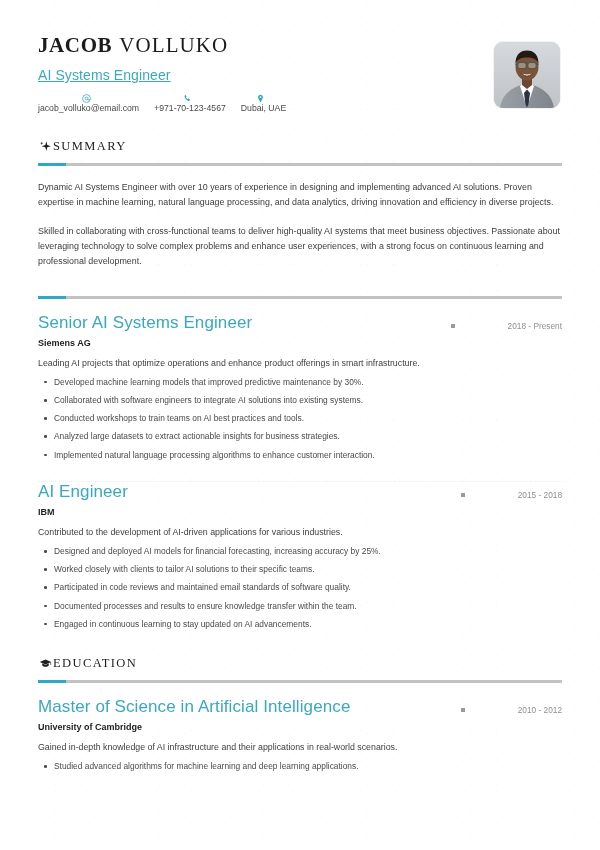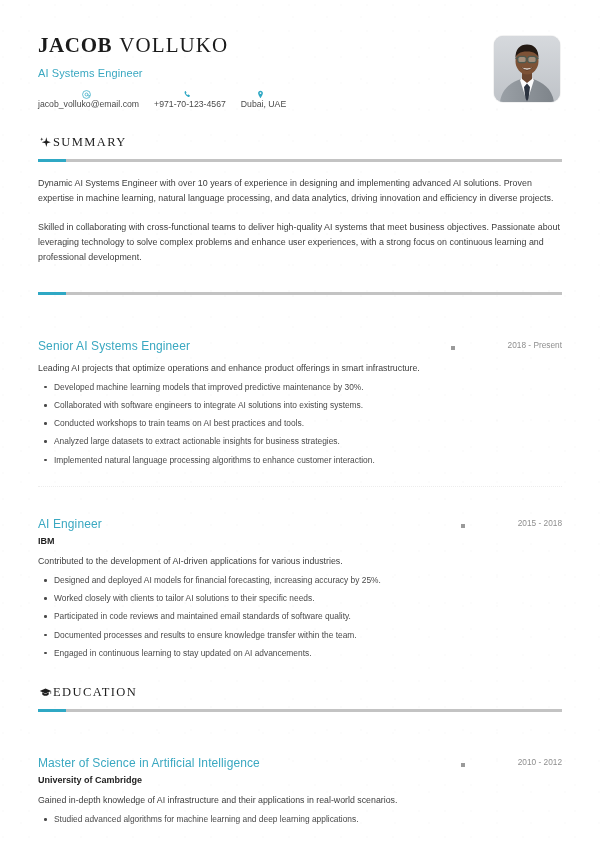--- a/index.html
+++ b/index.html
@@ -22,41 +22,42 @@
     background:
       radial-gradient(circle at 12% 18%, rgba(0,0,0,0.012) 0 1px, transparent 1.2px),
       radial-gradient(circle at 62% 55%, rgba(0,0,0,0.010) 0 1px, transparent 1.2px);
     background-size: 26px 26px, 34px 31px;
   }
 
   
   .header {
     display: flex;
     justify-content: space-between;
-    align-items: flex-start;
+    align-items: center;
     padding-top: 33px;
   }
   .header-left { flex: 1; min-width: 0; }
 
   .name {
     font-family: "Liberation Serif", serif;
     font-size: 21px;
     letter-spacing: 0.6px;
     color: #1b1b1b;
     line-height: 1.15;
     white-space: nowrap;
   }
   .name .first { font-weight: 700; }
   .name .last { font-weight: 400; margin-left: 7px; letter-spacing: 1.1px; }
 
   .job-title {
     color: #3aa8c1;
-    font-size: 11px;
+    font-size: 14px;
     margin-top: 10px;
     letter-spacing: 0.1px;
+    text-decoration: underline;
   }
 
   .contact-row {
     display: flex;
     align-items: center;
     margin-top: 11px;
     font-size: 8.7px;
     color: #4a4a4a;
     flex-wrap: nowrap;
   }
@@ -123,27 +124,26 @@
     border-top: 1px dotted #ededed;
     margin: 20px 0 0 0;
   }
   .entry-top {
     display: flex;
     justify-content: space-between;
     align-items: baseline;
   }
   .entry-role {
     color: #3aa8c1;
-    font-size: 12px;
+    font-size: 17px;
     letter-spacing: 0.1px;
-    margin-top: 30px;
   }
   .entry-date {
     display: flex;
-    align-items: flex-end;
+    align-items: center;
     font-size: 8.3px;
     color: #8e8e8e;
     white-space: nowrap;
     margin-left: 12px;
     gap: 48px;
   }
   .date-sq {
     width: 4px; height: 4px;
     background: #9a9a9a;
     margin-right: 5px;
@@ -287,20 +287,21 @@
     <div class="section-body">
 
       <div class="entry">
         <div class="entry-top">
           <div class="entry-role">Senior AI Systems Engineer</div>
           <div class="entry-date">
             <span class="date-sq"></span>
             <span>2018 - Present</span>
           </div>
         </div>
+        <div class="entry-org">Siemens AG</div>
         <div class="entry-desc">Leading AI projects that optimize operations and enhance product offerings in smart infrastructure.</div>
         <ul class="bullets">
           <li>Developed machine learning models that improved predictive maintenance by 30%.</li>
           <li>Collaborated with software engineers to integrate AI solutions into existing systems.</li>
           <li>Conducted workshops to train teams on AI best practices and tools.</li>
           <li>Analyzed large datasets to extract actionable insights for business strategies.</li>
           <li>Implemented natural language processing algorithms to enhance customer interaction.</li>
         </ul>
       </div>
 
@@ -311,21 +312,21 @@
           <div class="entry-role">AI Engineer</div>
           <div class="entry-date">
             <span class="date-sq"></span>
             <span>2015 - 2018</span>
           </div>
         </div>
         <div class="entry-org">IBM</div>
         <div class="entry-desc">Contributed to the development of AI-driven applications for various industries.</div>
         <ul class="bullets">
           <li>Designed and deployed AI models for financial forecasting, increasing accuracy by 25%.</li>
-          <li>Worked closely with clients to tailor AI solutions to their specific needs.</li>
+          <li>Worked closely with clients to tailor AI solutions to their specific teams.</li>
           <li>Participated in code reviews and maintained email standards of software quality.</li>
           <li>Documented processes and results to ensure knowledge transfer within the team.</li>
           <li>Engaged in continuous learning to stay updated on AI advancements.</li>
         </ul>
       </div>
 
     </div>
   </div>
 
   <div class="section">

